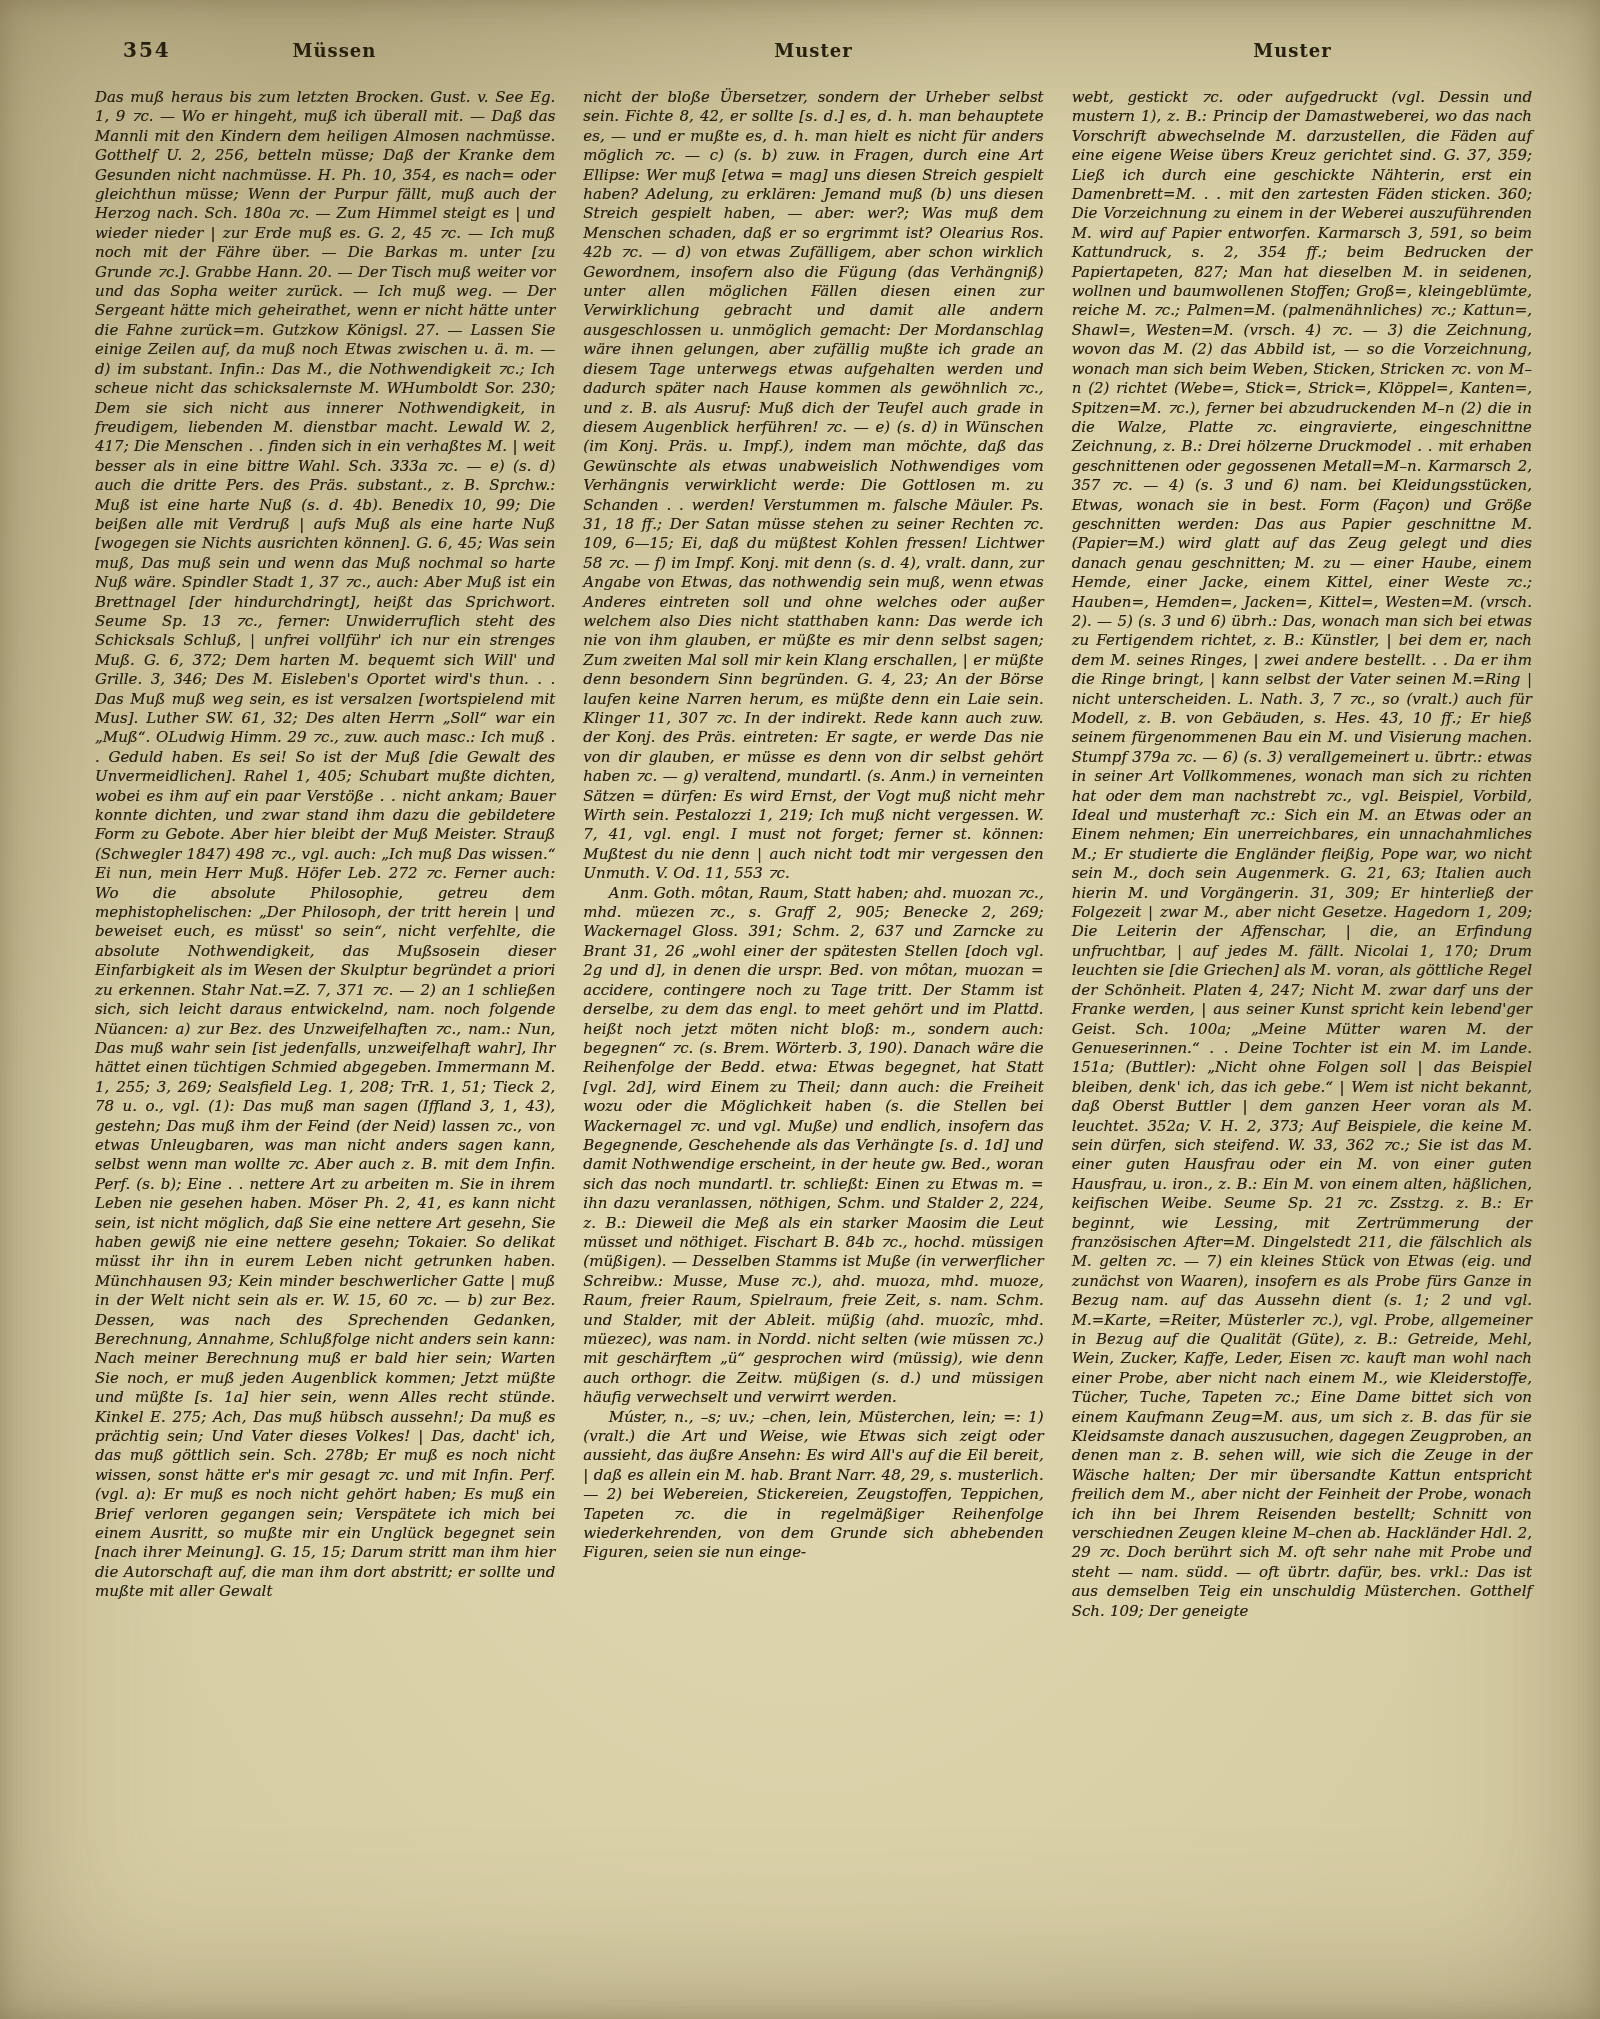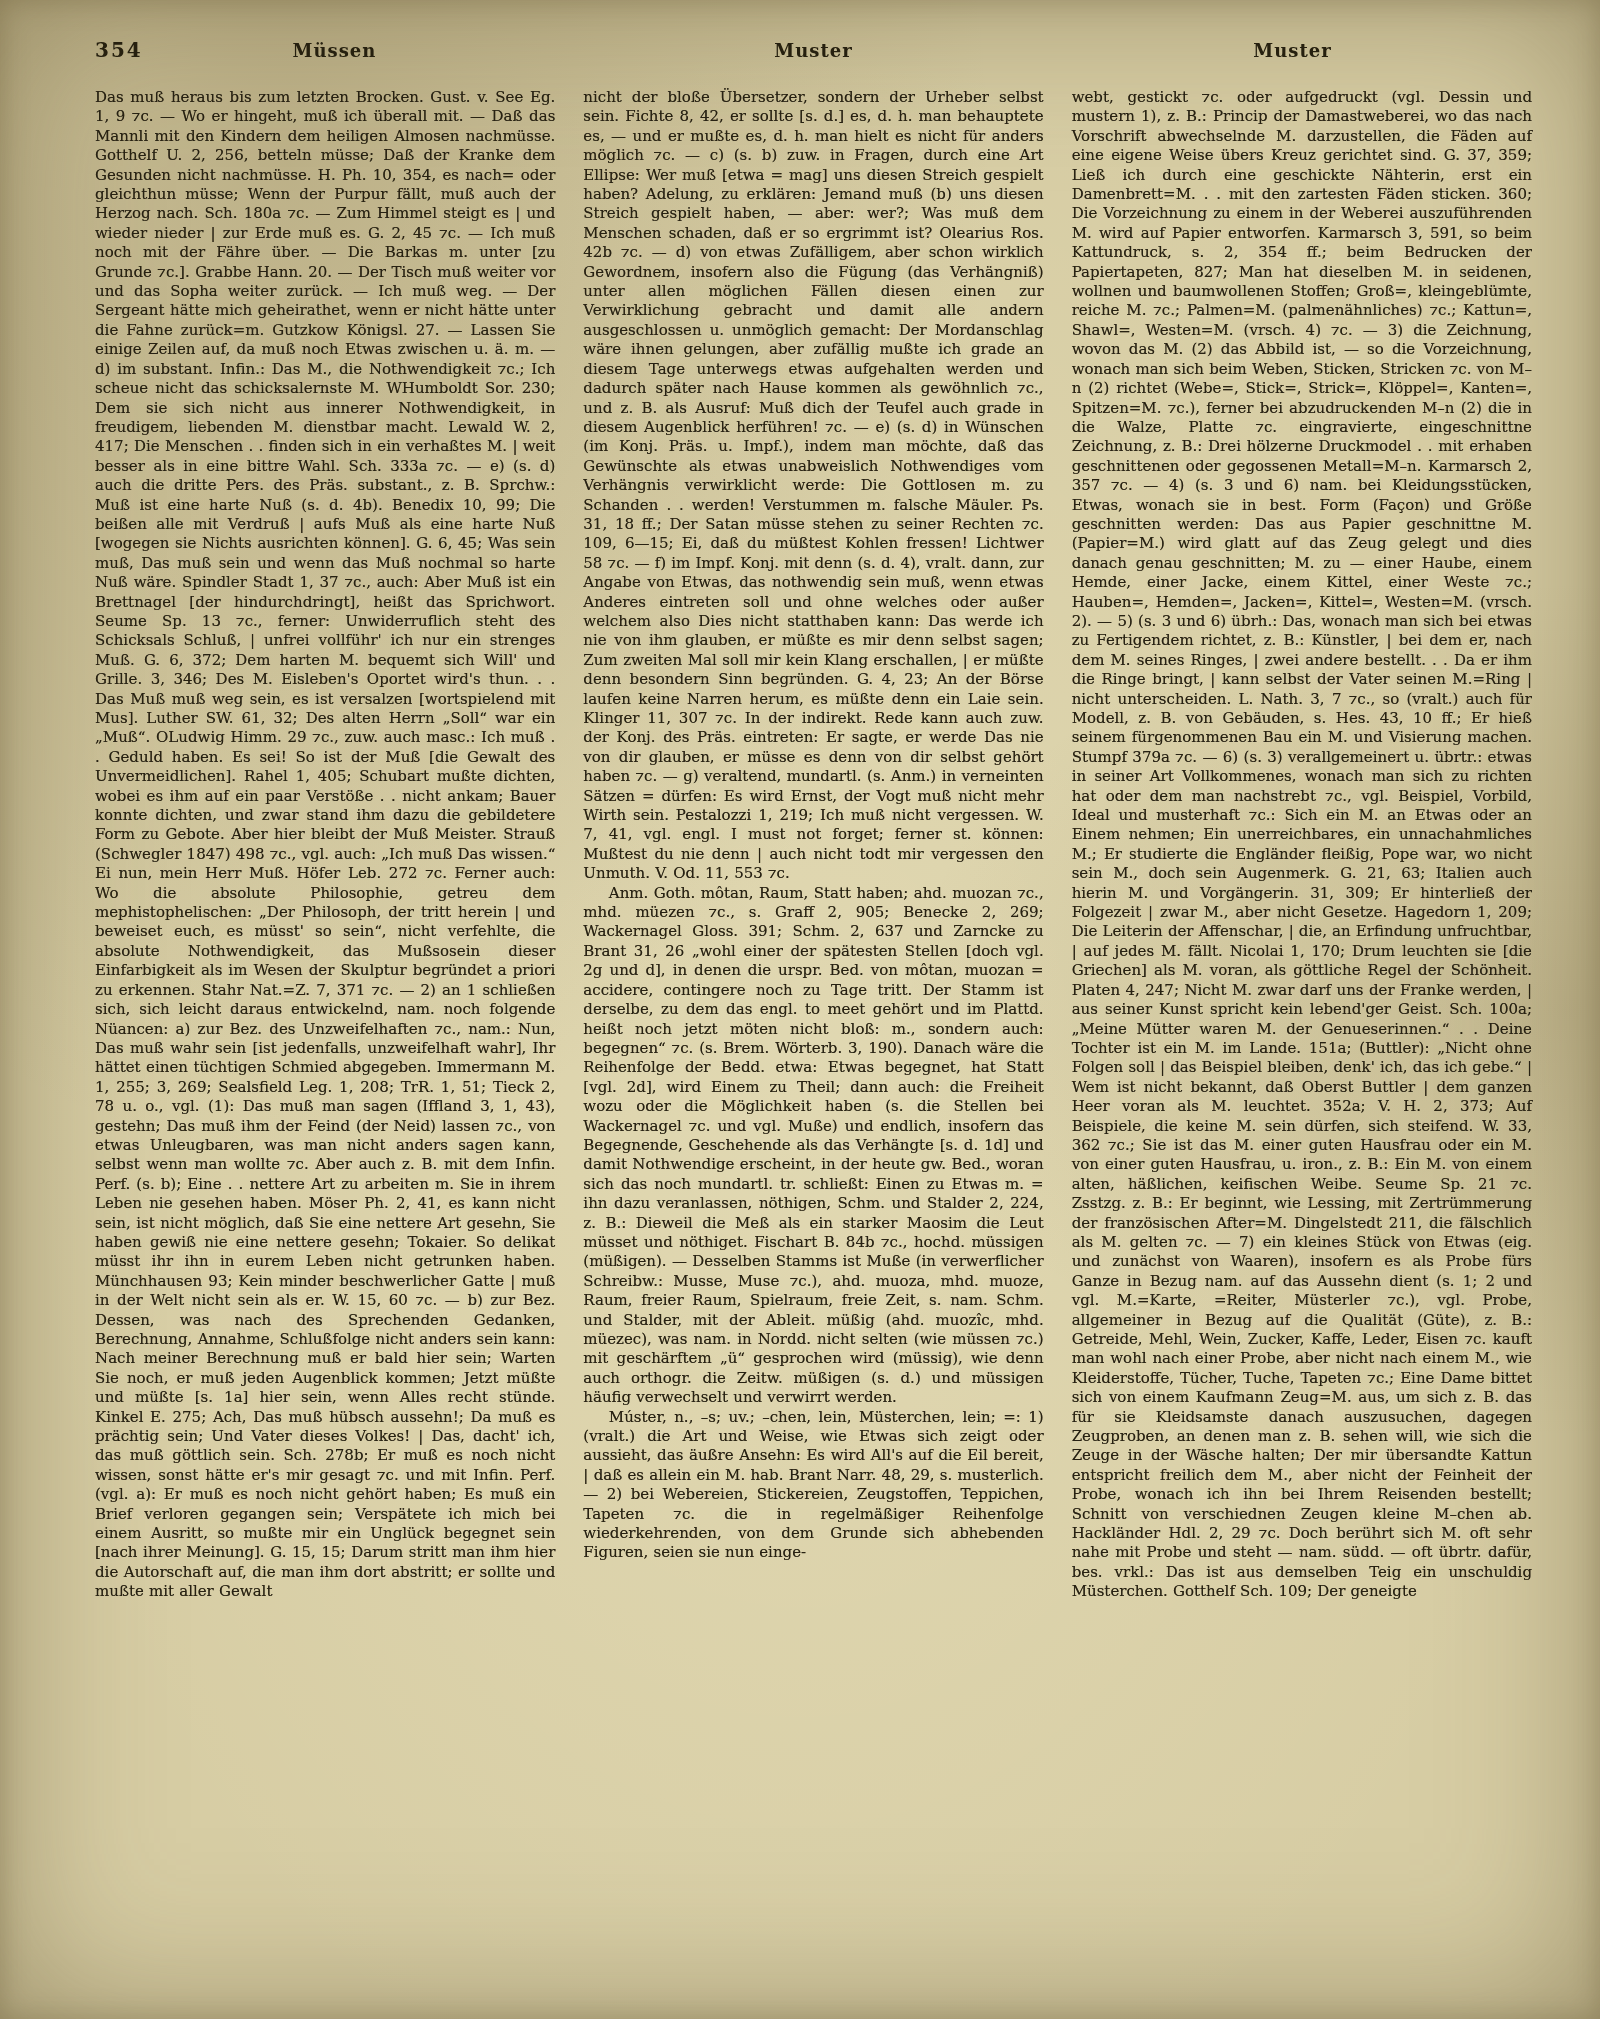--- a/index.html
+++ b/index.html
@@ -18,30 +18,30 @@
       radial-gradient(ellipse at 98% 50%, rgba(122,106,66,0.20) 0%, rgba(122,106,66,0) 30%),
       radial-gradient(ellipse at 50% 55%, rgba(255,250,220,0.25) 0%, rgba(255,250,220,0) 70%),
       #d7cda4;
     box-shadow: inset 0 0 160px rgba(96,82,46,0.50), inset 0 0 28px rgba(96,82,46,0.35);
   }
   .running-head {
     position: absolute; top: 40px; left: 95px; right: 68px;
     display: flex;
   }
   .page-num {
-    position: absolute; left: 0; top: -2px;
+    position: absolute; left: 28px; top: -2px;
     font-size: 20px; font-weight: bold; letter-spacing: 2px;
   }
   .head-col {
     flex: 1; text-align: center;
     font-weight: bold; font-size: 18px; letter-spacing: 1px;
   }
   .columns {
     position: absolute; top: 88px; left: 95px; right: 68px; bottom: 30px;
-    display: flex; gap: 28px;
+    display: flex; gap: 28px; font-style: italic;
   }
   .column {
     flex: 1;
     text-align: justify;
     font-size: 15px;
     line-height: 19.4px;
     word-spacing: 0.4px;
     color: #272112;
     text-shadow: 0 0 0.4px rgba(39,33,18,0.55);
   }

